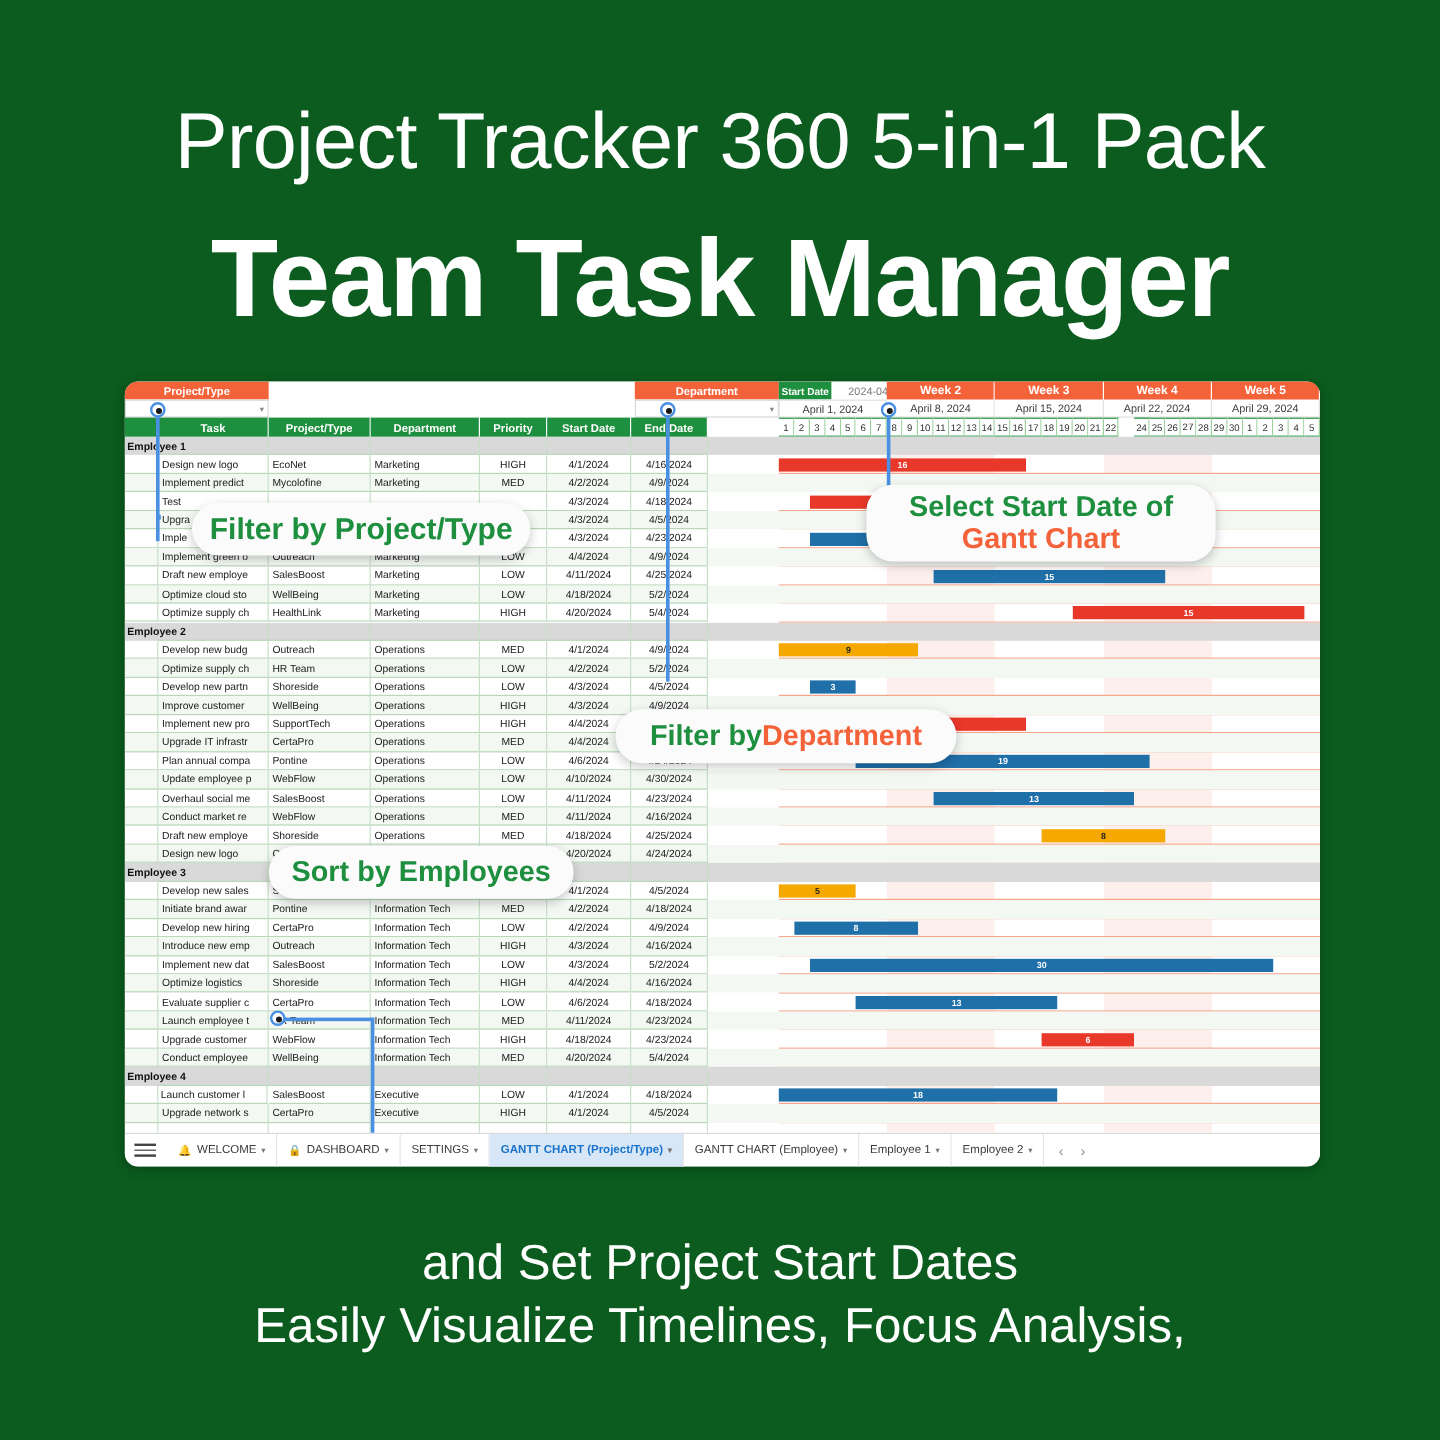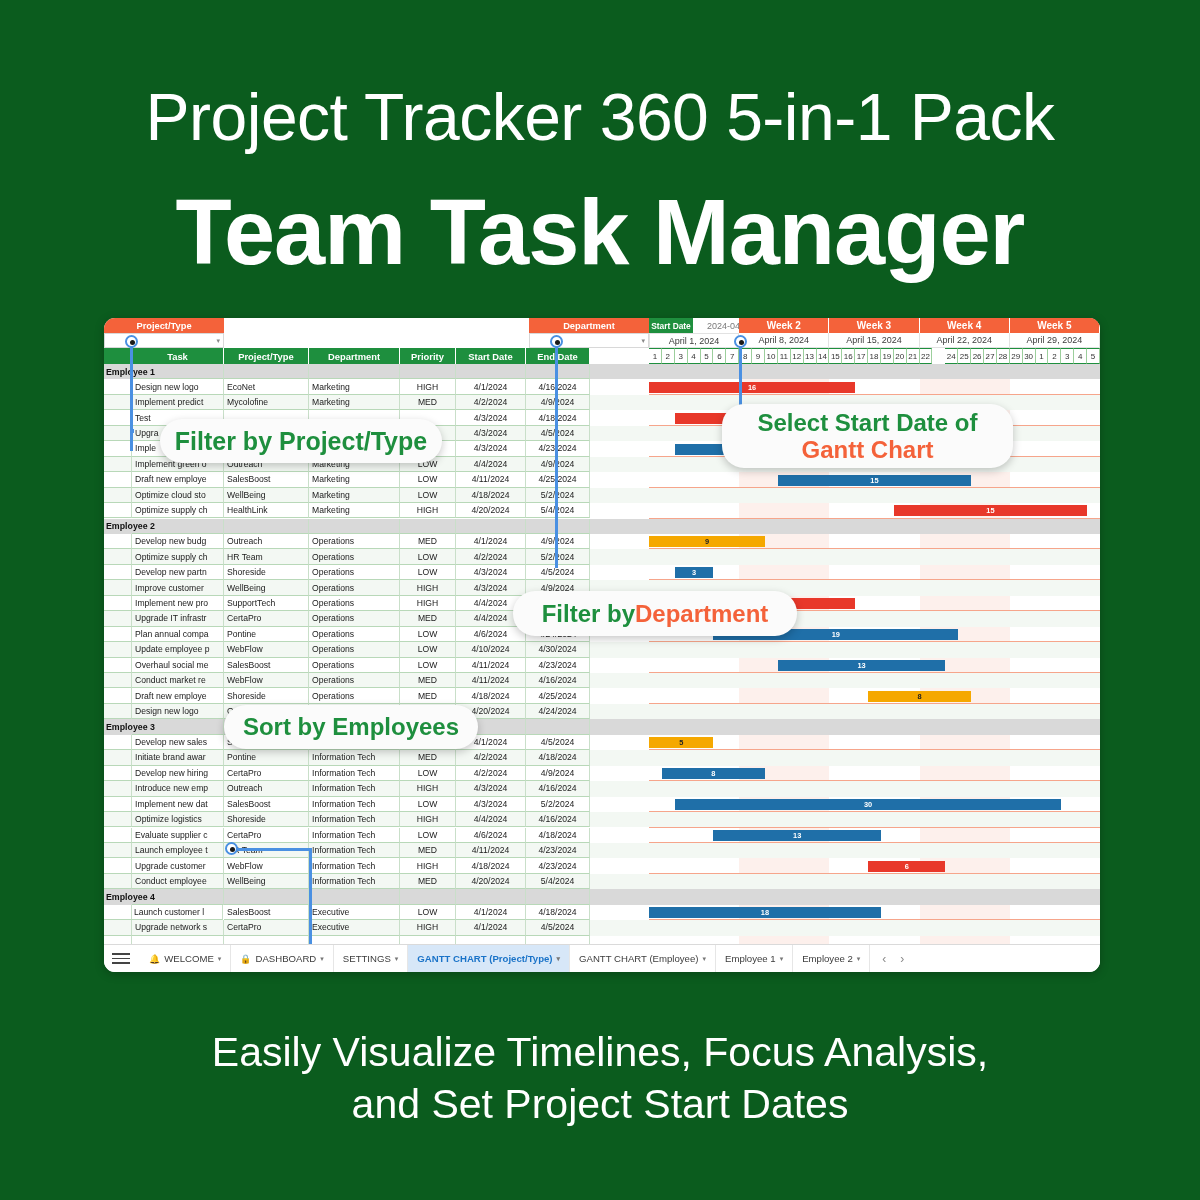--- a/index.html
+++ b/index.html
@@ -133,22 +133,22 @@
 <body>
 
 <div id="root">
 
   <div class="headline-wrap">
     <div class="headline-1">Project Tracker 360 5-in-1 Pack</div>
     <div class="headline-2">Team Task Manager</div>
   </div>
 
   <div class="caption">
+    <div>and Set Project Start Dates</div>
     <div>Easily Visualize Timelines, Focus Analysis,</div>
-    <div>and Set Project Start Dates</div>
   </div>
 
   <div id="sheet">
     <div id="sheetInner">
 
       <div id="filterband">
         <div class="fb-cell fb-orange" style="left:0;width:120px">Project/Type</div>
         <div class="fb-ctrl" style="left:0;width:120px">
           <span class="caret">▾</span>
         </div>

